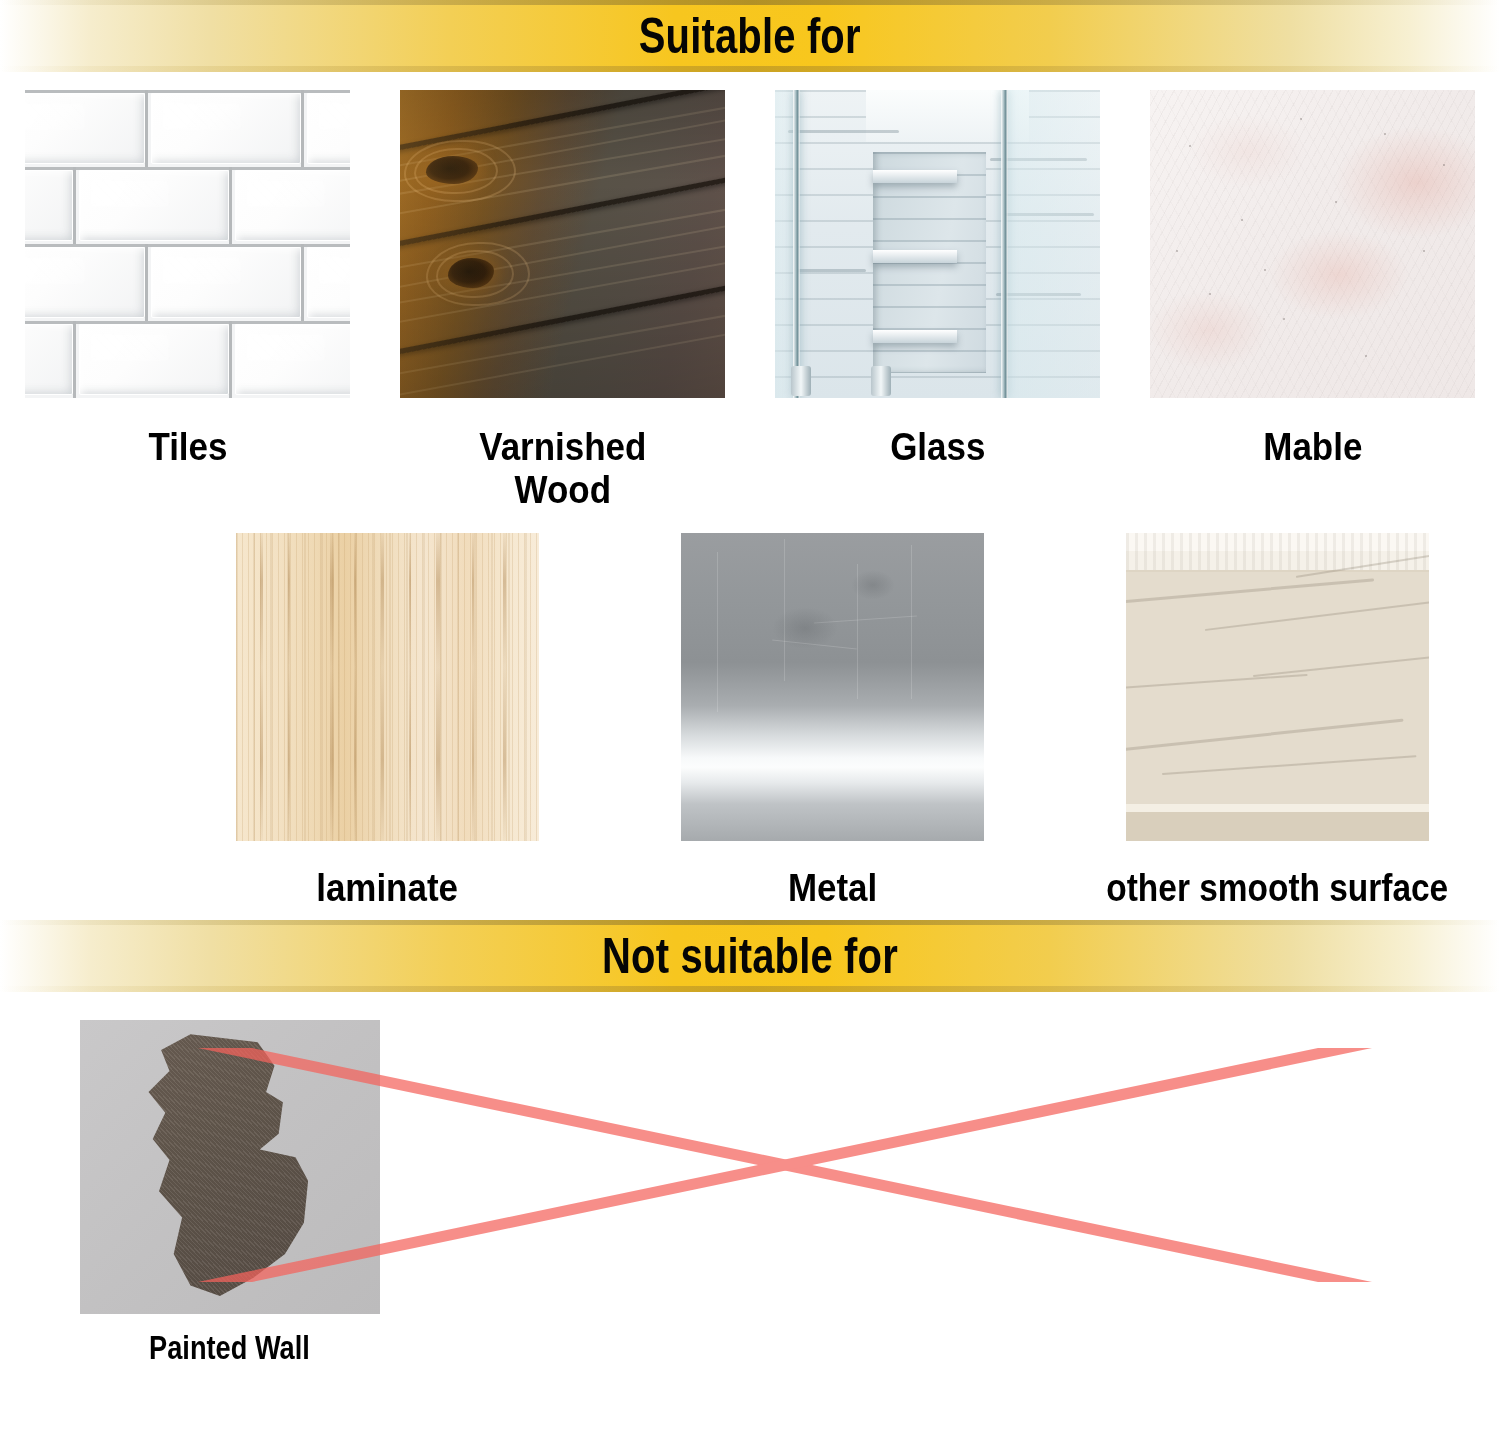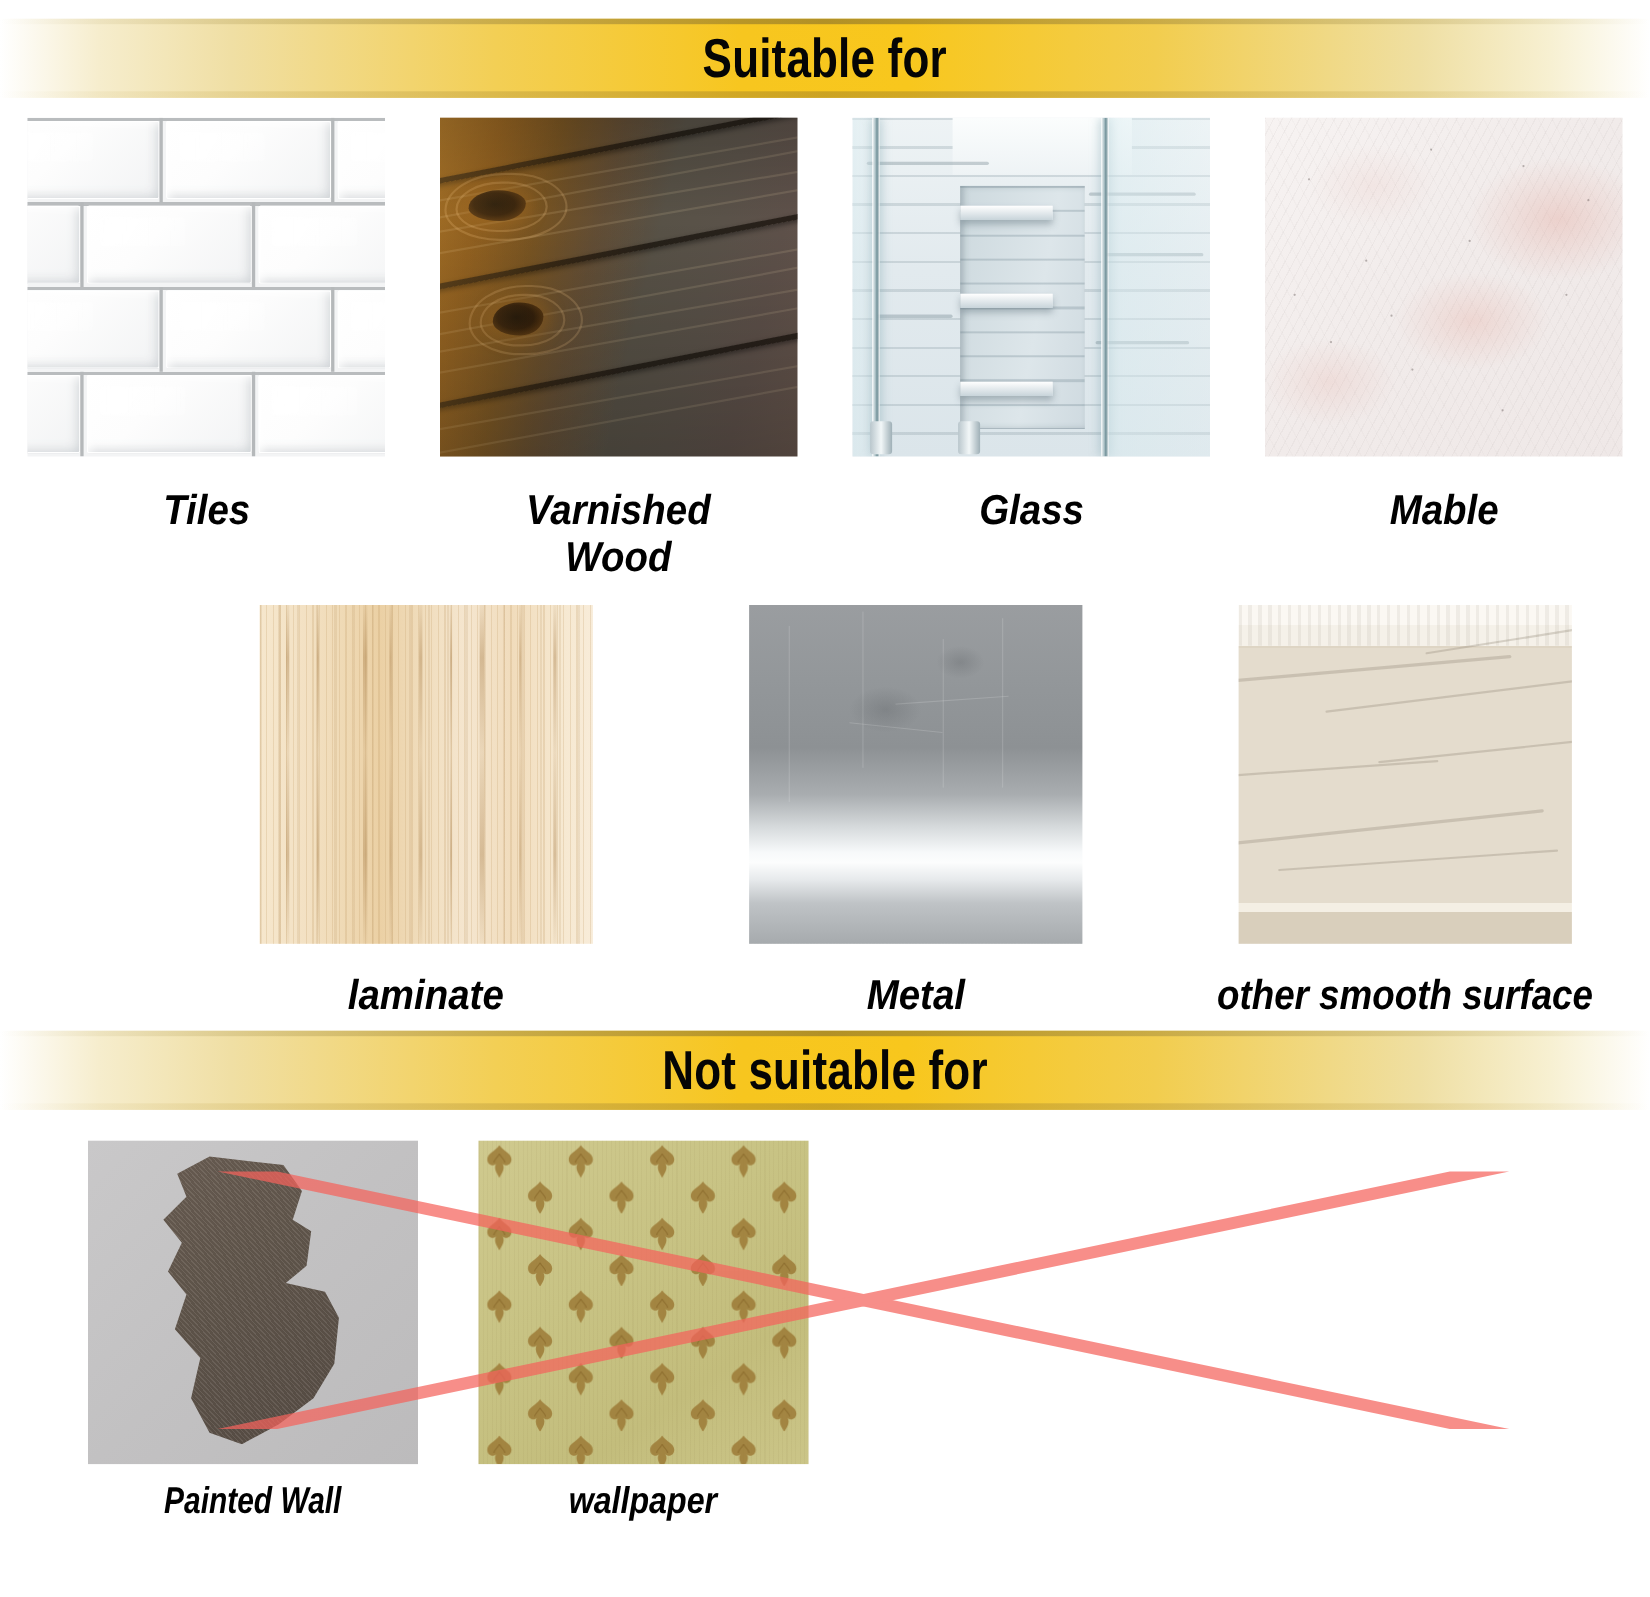--- a/index.html
+++ b/index.html
@@ -63,28 +63,27 @@
     font-size: 50px;
     font-weight: 700;
     color: #050505;
     letter-spacing: .2px;
     transform: scaleX(0.80);
     transform-origin: center;
     white-space: nowrap;
     line-height: 1;
   }
 
-  #banner-top { margin-top: 17px; }
+  #banner-top { margin-top: 0; }
   #banner-bottom { margin-top: 10px; }
 
   
   .row {
     display: flex;
     width: 100%;
-    font-style: italic;
   }
 
   .cell {
     display: flex;
     flex-direction: column;
     align-items: center;
   }
 
   .thumb {
     position: relative;
@@ -601,40 +600,20 @@
 
 <div class="row" id="row3">
 
   <div class="cell">
     <div class="thumb tex-paint">
       <div class="flake"></div>
     </div>
     <div class="caption">Painted Wall</div>
   </div>
 
-  <div class="cell">
-    <div class="thumb tex-wallpaper">
-      <svg width="300" height="294" viewBox="0 0 300 294">
-        <defs>
-          <g id="dmf">
-            <path d="M15 2 C19 8 26 9 26 15 C26 20 21 22 18 19 C21 24 16 29 15 32
-                     C14 29 9 24 12 19 C9 22 4 20 4 15 C4 9 11 8 15 2 Z" fill="#9d7a36" opacity="0.85"></path>
-            <path d="M15 10 C17 14 20 15 20 18" stroke="#8a6a2c" stroke-width="1.2" fill="none" opacity="0.75"></path>
-            <path d="M15 10 C13 14 10 15 10 18" stroke="#8a6a2c" stroke-width="1.2" fill="none" opacity="0.75"></path>
-          </g>
-          <pattern id="dpat" width="74" height="66" patternUnits="userSpaceOnUse">
-            <use href="#dmf" x="4" y="2"></use>
-            <use href="#dmf" x="41" y="35"></use>
-          </pattern>
-        </defs>
-        <rect width="300" height="294" fill="url(#dpat)"></rect>
-      </svg>
-    </div>
-    <div class="caption">wallpaper</div>
-  </div>
 
 
 
   <svg id="x-overlay" viewBox="0 0 1500 310" preserveAspectRatio="none">
     <g opacity="0.72">
       <polygon points="198,28 252,28 1372,262 1318,262" fill="#f5635c" transform="rotate(0)"></polygon>
       <polygon points="1318,28 1372,28 252,262 198,262" fill="#f5635c"></polygon>
     </g>
   </svg>
 </div>

